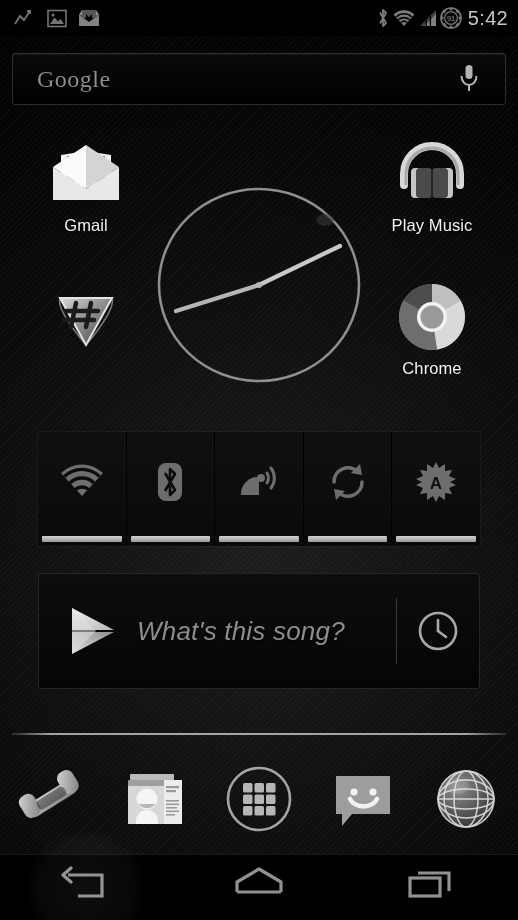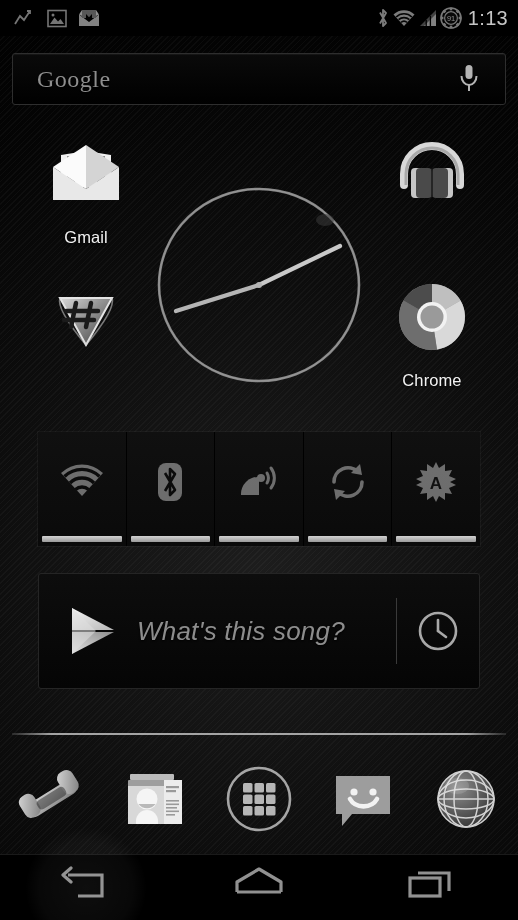--- a/index.html
+++ b/index.html
@@ -44,21 +44,21 @@
     text-shadow:0 1px 1px rgba(0,0,0,.9);
   }
   #mic-btn { margin-left:auto; padding-right:24px; display:flex; align-items:center; }
 
   
   .app {
     position:absolute; width:122px; text-align:center; z-index:15;
   }
   .app .glyph { height:76px; display:flex; align-items:center; justify-content:center; }
   .app .label {
-    margin-top:16px; font-size:16.5px; color:#f2f2f2; letter-spacing:.1px;
+    margin-top:4px; font-size:16.5px; color:#f2f2f2; letter-spacing:.1px;
     text-shadow:0 1px 3px rgba(0,0,0,.95);
   }
   #app-gmail     { left:25px;  top:136px; }
   #app-playmusic { left:371px; top:136px; }
   #app-supersu   { left:25px;  top:279px; }
   #app-chrome    { left:371px; top:279px; }
 
   
   #clock-widget { position:absolute; left:155px; top:186px; width:208px; height:200px; z-index:10; }
 
@@ -196,21 +196,21 @@
             <line x1="19.6" y1="12" x2="22.4" y2="12"></line>
             <line x1="4.3" y1="4.3" x2="6.3" y2="6.3"></line>
             <line x1="17.7" y1="17.7" x2="19.7" y2="19.7"></line>
             <line x1="19.7" y1="4.3" x2="17.7" y2="6.3"></line>
             <line x1="6.3" y1="17.7" x2="4.3" y2="19.7"></line>
           </g>
           <circle cx="12" cy="12" r="6.4" fill="#0d0d0d" stroke="#c2c2c2" stroke-width="1.2"></circle>
           <text x="12" y="15.2" font-family="Liberation Sans, sans-serif" font-size="7.4" fill="#e0e0e0" text-anchor="middle">91</text>
         </svg>
       </span>
-      <span class="clock-text">1:13</span>
+      <span class="clock-text">5:42</span>
     </div>
   </div>
 
   <div id="searchbar">
     <span id="google-word">Google</span>
     <span id="mic-btn">
       <svg width="24" height="36" viewBox="0 0 24 36">
         <rect x="8.5" y="4" width="7" height="14" rx="3.5" fill="#b4b4b4"></rect>
         <path d="M4.5 15 A7.5 9 0 0 0 19.5 15" fill="none" stroke="#b4b4b4" stroke-width="2"></path>
         <line x1="12" y1="24" x2="12" y2="30" stroke="#b4b4b4" stroke-width="2"></line>
@@ -243,20 +243,21 @@
       <svg width="74" height="66" viewBox="0 0 74 66">
         <path d="M9 44 L9 33 A28 28 0 0 1 65 33 L65 44" fill="none" stroke="#d8d8d8" stroke-width="8" stroke-linecap="round"></path>
         <path d="M11 44 L11 33 A26 26 0 0 1 63 33 L63 44" fill="none" stroke="#a9a9a9" stroke-width="3"></path>
         <rect x="16" y="27" width="15" height="30" rx="4" fill="#c6c6c6"></rect>
         <rect x="43" y="27" width="15" height="30" rx="4" fill="#c6c6c6"></rect>
         <rect x="21" y="27" width="16" height="30" rx="4" fill="#4a4a4a"></rect>
         <rect x="37" y="27" width="16" height="30" rx="4" fill="#4a4a4a"></rect>
         <line x1="37" y1="29" x2="37" y2="55" stroke="#1c1c1c" stroke-width="1.6"></line>
       </svg>
     </div>
+    <div class="label">Play Music</div>
   </div>
 
   <div class="app" id="app-supersu">
     <div class="glyph">
       <svg width="72" height="68" viewBox="0 0 72 68">
         <defs>
           <linearGradient id="ssG" x1="0" y1="0" x2="1" y2="1">
             <stop offset="0" stop-color="#d8d8d8"></stop>
               <stop offset=".5" stop-color="#8a8a8a"></stop>
             <stop offset="1" stop-color="#3d3d3d"></stop>

